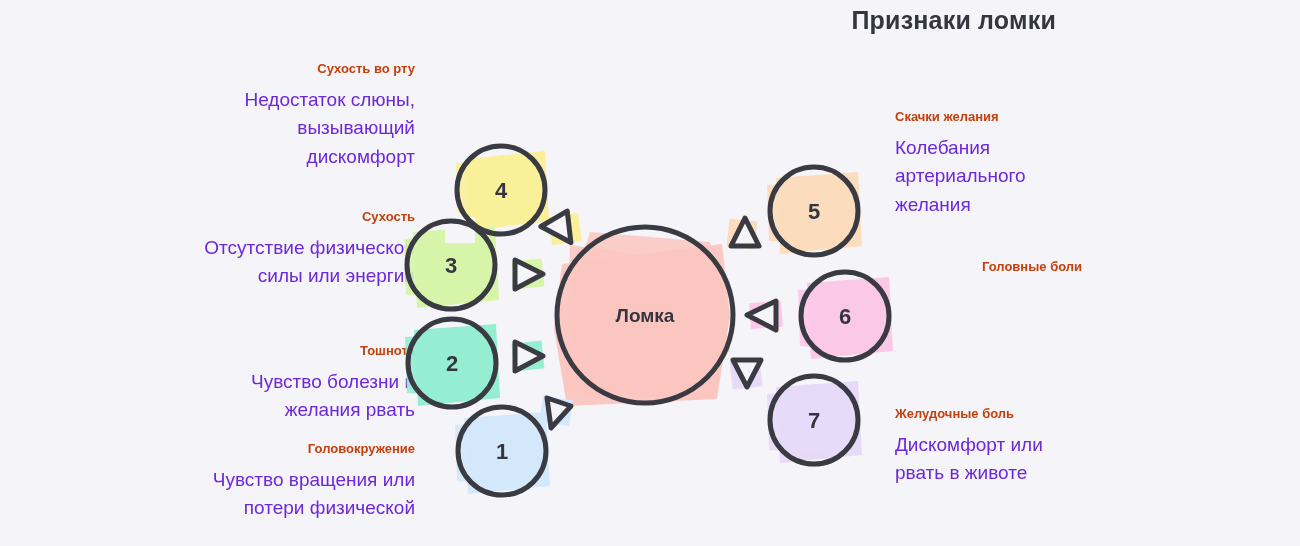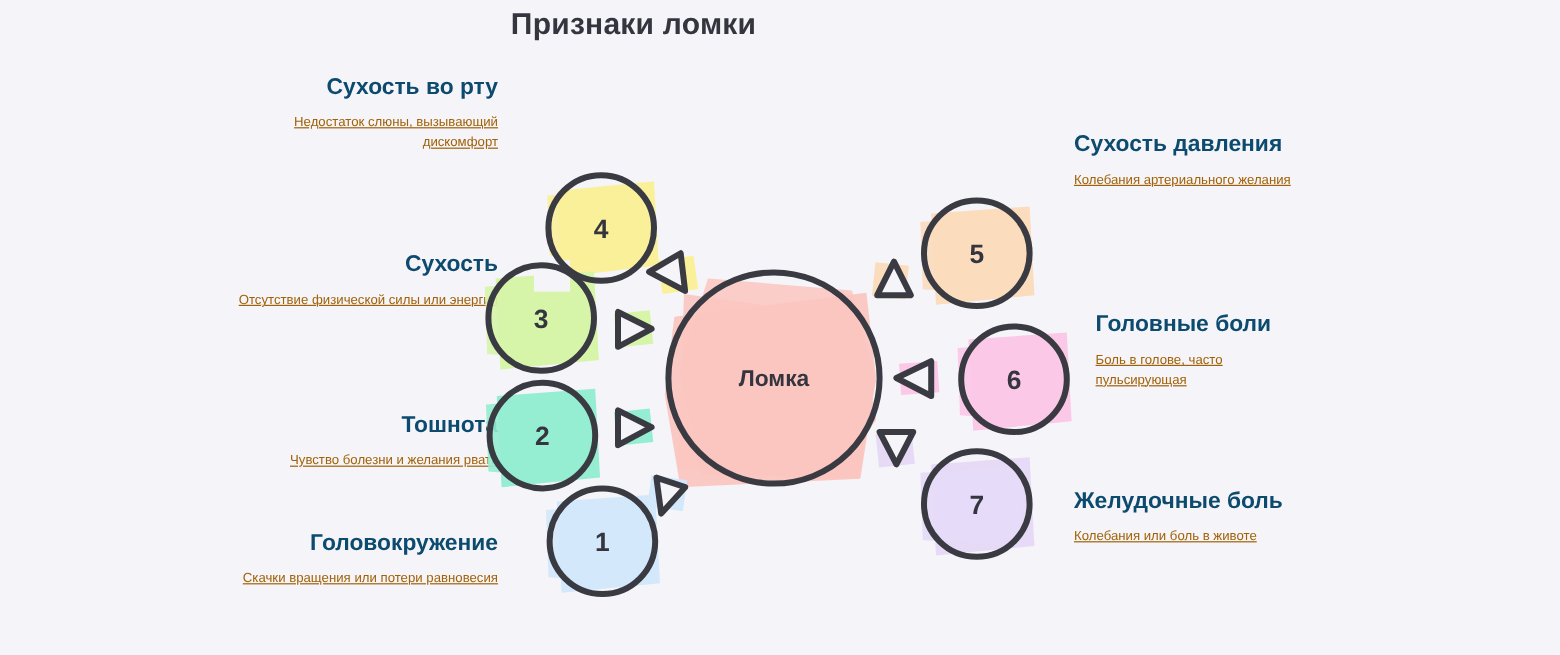--- a/index.html
+++ b/index.html
@@ -12,45 +12,44 @@
     background: #f5f4f9;
     font-family: "Liberation Sans", sans-serif;
     position: relative;
   }
 
   #page-title {
     position: absolute;
     top: 6px;
     left: 0;
     width: 1056px;
-    text-align: center;
+    text-align: right;
     font-size: 25px;
     font-weight: bold;
     color: #35353f;
     letter-spacing: 0.2px;
   }
 
   .label-block {
     position: absolute;
   }
   .label-block.left { text-align: right; }
   .label-block.right { text-align: left; }
 
   .label-title {
+    font-size: 13px;
+    font-weight: bold;
+    color: #c2410c;
+    line-height: 1.33;
+  }
+  .label-desc {
     font-size: 19px;
-    font-weight: bold;
-    color: #0c4a6e;
-    line-height: 1.33;
-  }
-  .label-desc {
-    font-size: 11px;
-    color: #a16207;
+    color: #6d28d9;
     line-height: 1.48;
     margin-top: 9px;
-    text-decoration: underline;
   }
 
   #diagram-svg {
     position: absolute;
     left: 395px;
     top: 110px;
   }
 
   .node-num {
     font-family: "Liberation Sans", sans-serif;
@@ -99,42 +98,39 @@
 <div class="label-block left" style="left:190px; top:342px; width:225px;">
   <div class="label-title">Тошнота</div>
   <div class="label-desc">
     <span>Чувство болезни и желания рвать</span>
   </div>
 </div>
 
 <div class="label-block left" style="left:175px; top:440px; width:240px;">
   <div class="label-title">Головокружение</div>
   <div class="label-desc">
-    <span>Скачки вращения или потери равновесия</span>
+    <span>Чувство вращения или потери физической</span>
   </div>
 </div>
 
 <div class="label-block right" style="left:895px; top:108px; width:185px;">
-  <div class="label-title">Сухость давления</div>
+  <div class="label-title">Скачки желания</div>
   <div class="label-desc">
     <span>Колебания артериального желания</span>
   </div>
 </div>
 
-<div class="label-block right" style="left:913px; top:258px; width:175px;">
+<div class="label-block right" style="left:982px; top:258px; width:175px;">
   <div class="label-title">Головные боли</div>
-  <div class="label-desc">
-    <span>Боль в голове, часто пульсирующая</span>
-  </div>
 </div>
 
 <div class="label-block right" style="left:895px; top:405px; width:195px;">
   <div class="label-title">Желудочные боль</div>
   <div class="label-desc">
-    <span>Колебания или боль в животе</span>
+    <span>Дискомфорт или рвать в животе</span>
   </div>
 </div>
 
 <svg id="diagram-svg" width="510" height="400" viewBox="0 0 510 400">
   <defs>
     <clipPath id="clip-c4">
         <circle cx="106" cy="80" r="44"></circle>
       </clipPath>
     <clipPath id="clip-c3">
         <circle cx="56" cy="155" r="44"></circle>

